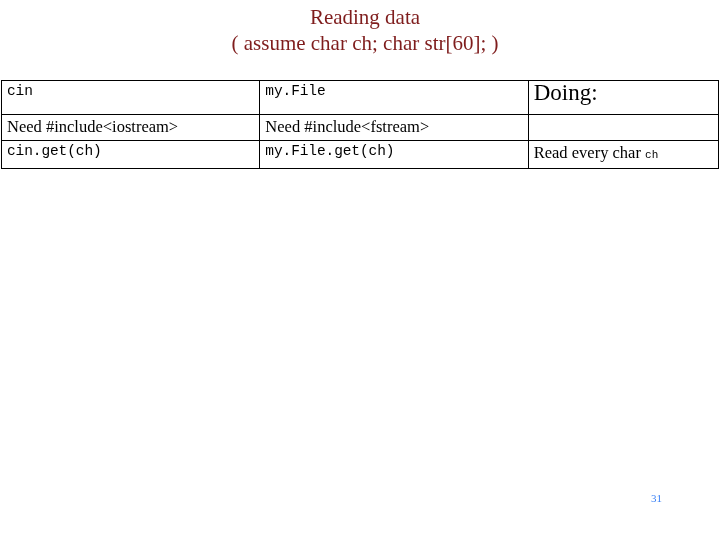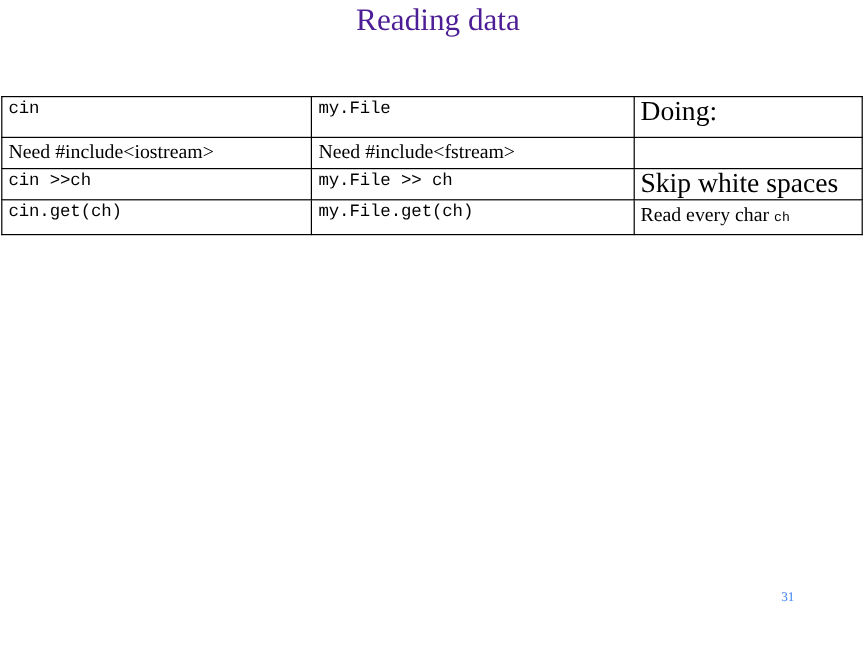--- a/index.html
+++ b/index.html
@@ -23,23 +23,23 @@
   }
   .title-block {
     position: absolute;
     left: 0;
     top: 4px;
     width: 720px;
     text-align: center;
   }
   .title-line {
     font-family: "Liberation Serif", serif;
-    font-size: 26px;
+    font-size: 21px;
     line-height: 26px;
-    color: #4c1d95;
+    color: #7f1d1d;
     margin-left: 10px;
   }
   table.data {
     position: absolute;
     left: 1px;
     top: 80px;
     width: 718px;
     border-collapse: collapse;
     table-layout: fixed;
   }
@@ -83,45 +83,41 @@
     color: #3b82f6;
   }
 </style>
 </head>
 <body>
 
 <div class="slide">
 
   <div class="title-block">
     <div class="title-line">Reading data</div>
+    <div class="title-line">( assume  char ch;  char str[60];   )</div>
   </div>
 
   <table class="data">
     <colgroup>
       <col class="col1">
         <col class="col2">
         <col class="col3">
     </colgroup>
     <tbody>
       <tr class="row-h1">
         <td class="mono">cin</td>
         <td class="mono">my.File</td>
         <td class="serif">Doing:</td>
       </tr>
       <tr>
         <td class="mixed">Need #include&lt;iostream&gt;</td>
         <td class="mixed">Need #include&lt;fstream&gt;</td>
         <td class="serif"></td>
       </tr>
       <tr>
-        <td class="mono">cin &gt;&gt;ch</td>
-        <td class="mono">my.File &gt;&gt; ch</td>
-        <td class="serif">Skip white spaces</td>
-      </tr>
-      <tr>
         <td class="mono">cin.get(ch)</td>
         <td class="mono">my.File.get(ch)</td>
         <td class="mixed"><span>Read every char </span><span class="code">ch</span></td>
       </tr>
     </tbody>
   </table>
 
   <div class="pagenum">31</div>
 </div>
 

